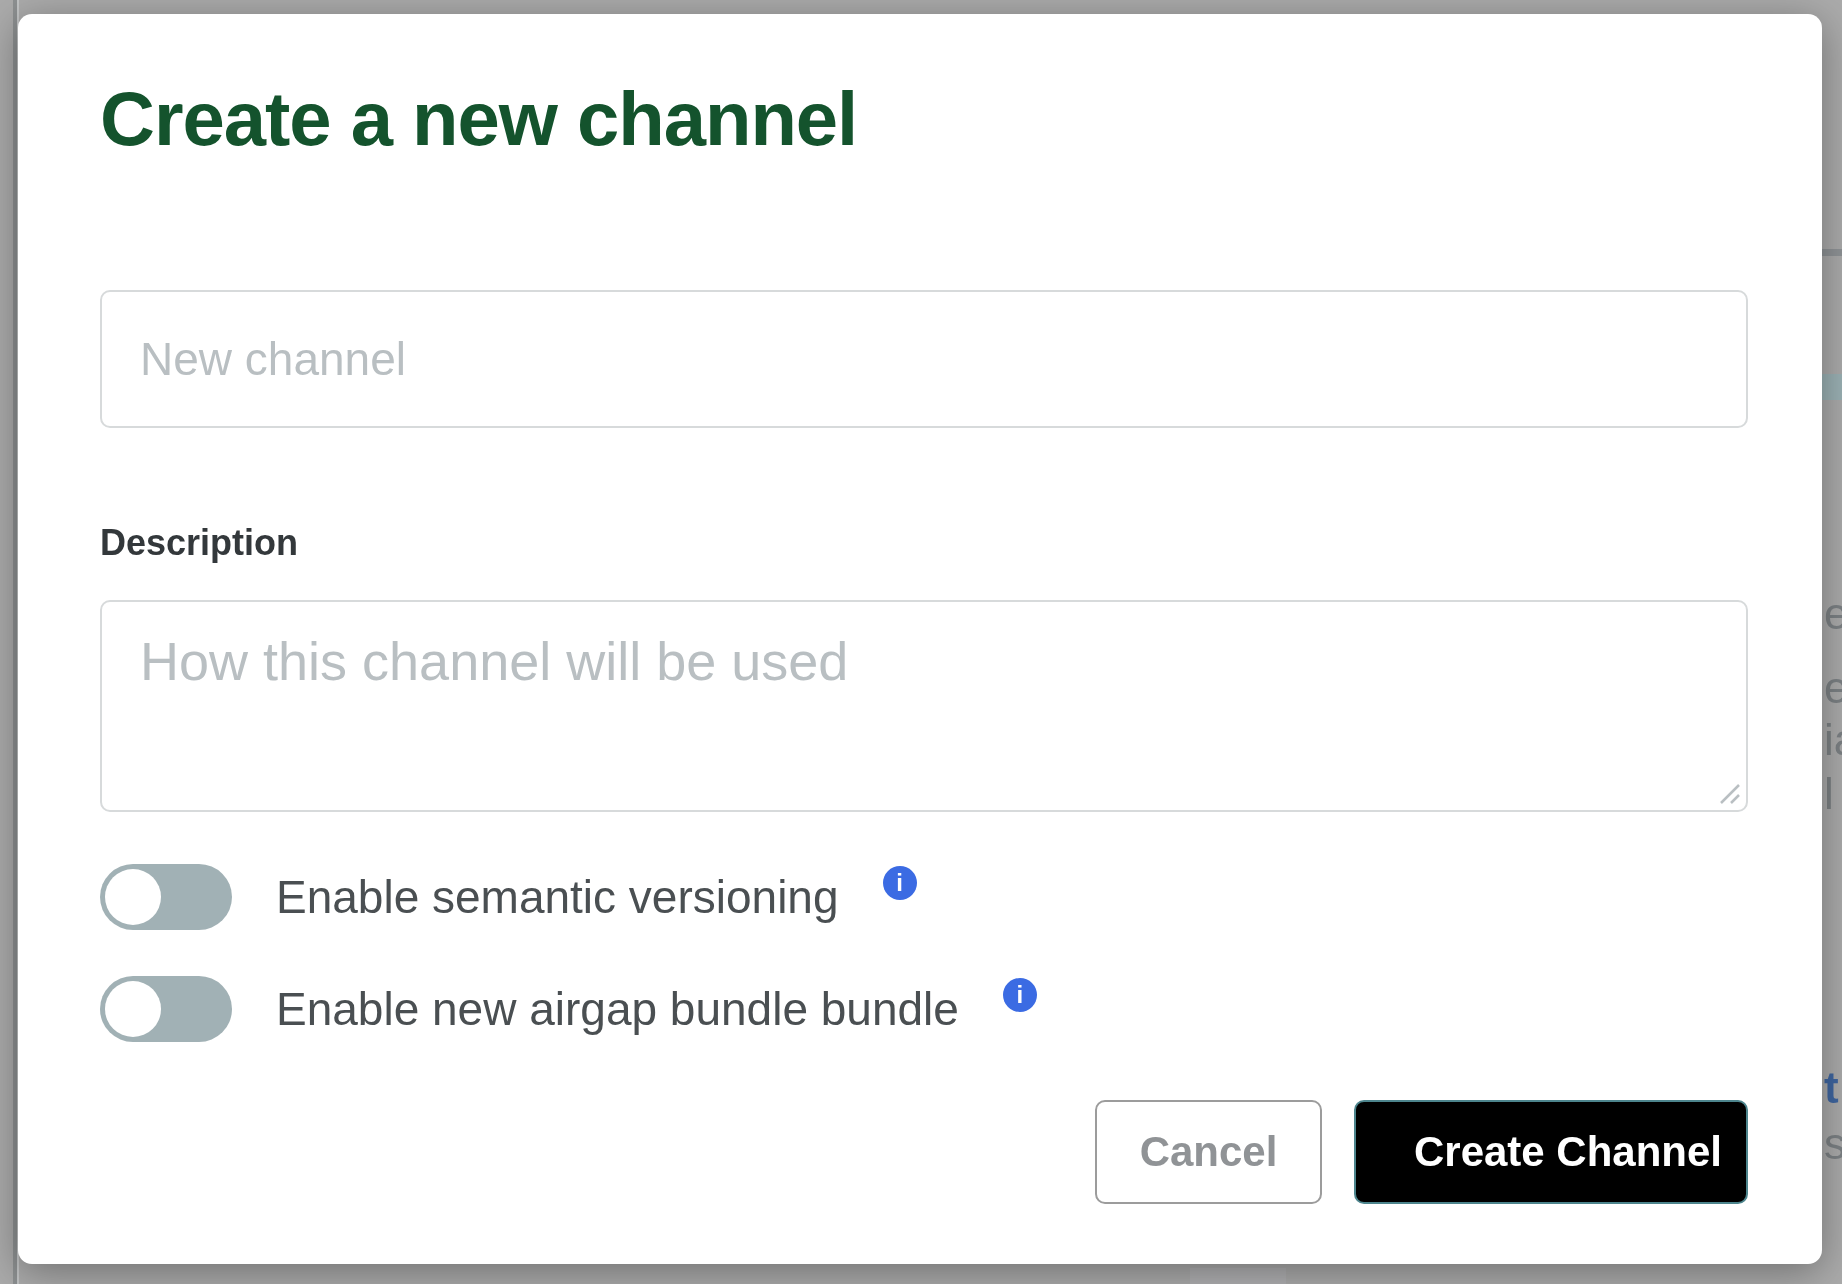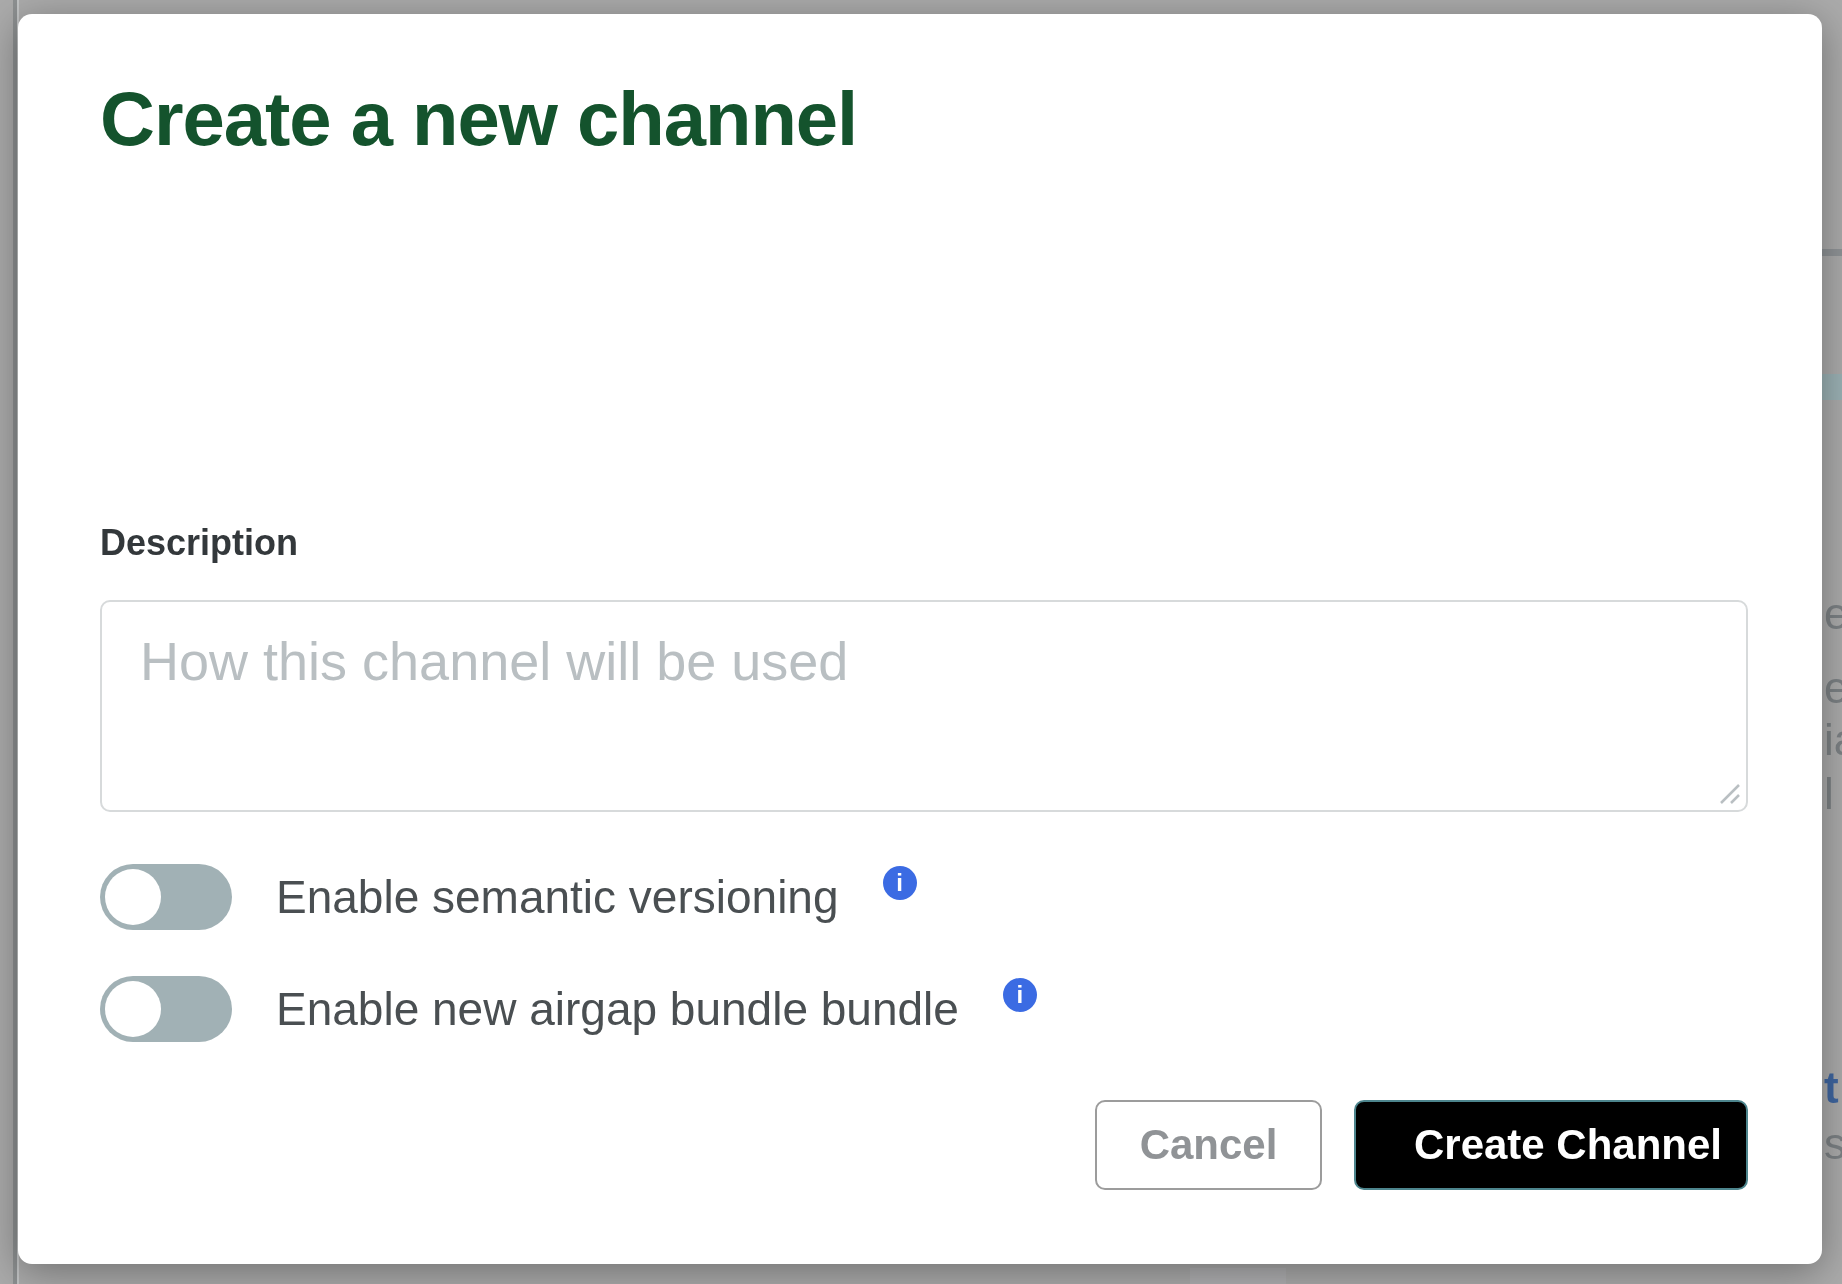--- a/index.html
+++ b/index.html
@@ -96,21 +96,21 @@
     width: 34px; height: 34px; border-radius: 50%;
     background: #3b6be3; color: #ffffff;
     font-size: 24px; font-weight: 700;
     display: flex; align-items: center; justify-content: center;
     position: relative; top: -14px;
     flex: 0 0 auto;
   }
 
   
   .btn {
-    position: absolute; top: 1086px; height: 90px;
+    position: absolute; top: 1086px; height: 104px;
     border-radius: 10px;
     font-family: "Liberation Sans", sans-serif;
     font-size: 42px; font-weight: 700;
     display: flex; align-items: center; justify-content: center;
     cursor: pointer;
   }
   .btn-cancel {
     left: 1077px; width: 227px;
     background: #ffffff; border: 2px solid #9c9c9c; color: #909396;
   }
@@ -133,20 +133,21 @@
   <div class="frag frag-ia">ia</div>
   <div class="frag frag-l">l</div>
   <div class="frag frag-t">t</div>
   <div class="frag frag-s">s</div>
 </div>
 
 <div class="modal">
 
   <h1 class="modal-title">Create a new channel</h1>
 
+  <input class="text-input" type="text" placeholder="New channel" style="">
 
   <div class="field-label label-desc">Description</div>
   <div class="textarea-wrap">
     <textarea class="text-area" placeholder="How this channel will be used" style=""></textarea>
     <svg class="resize-handle" viewBox="0 0 24 24">
       <line x1="22" y1="4" x2="4" y2="22" stroke="#b9bfc2" stroke-width="2.5"></line>
       <line x1="22" y1="14" x2="14" y2="22" stroke="#b9bfc2" stroke-width="2.5"></line>
     </svg>
   </div>
 

